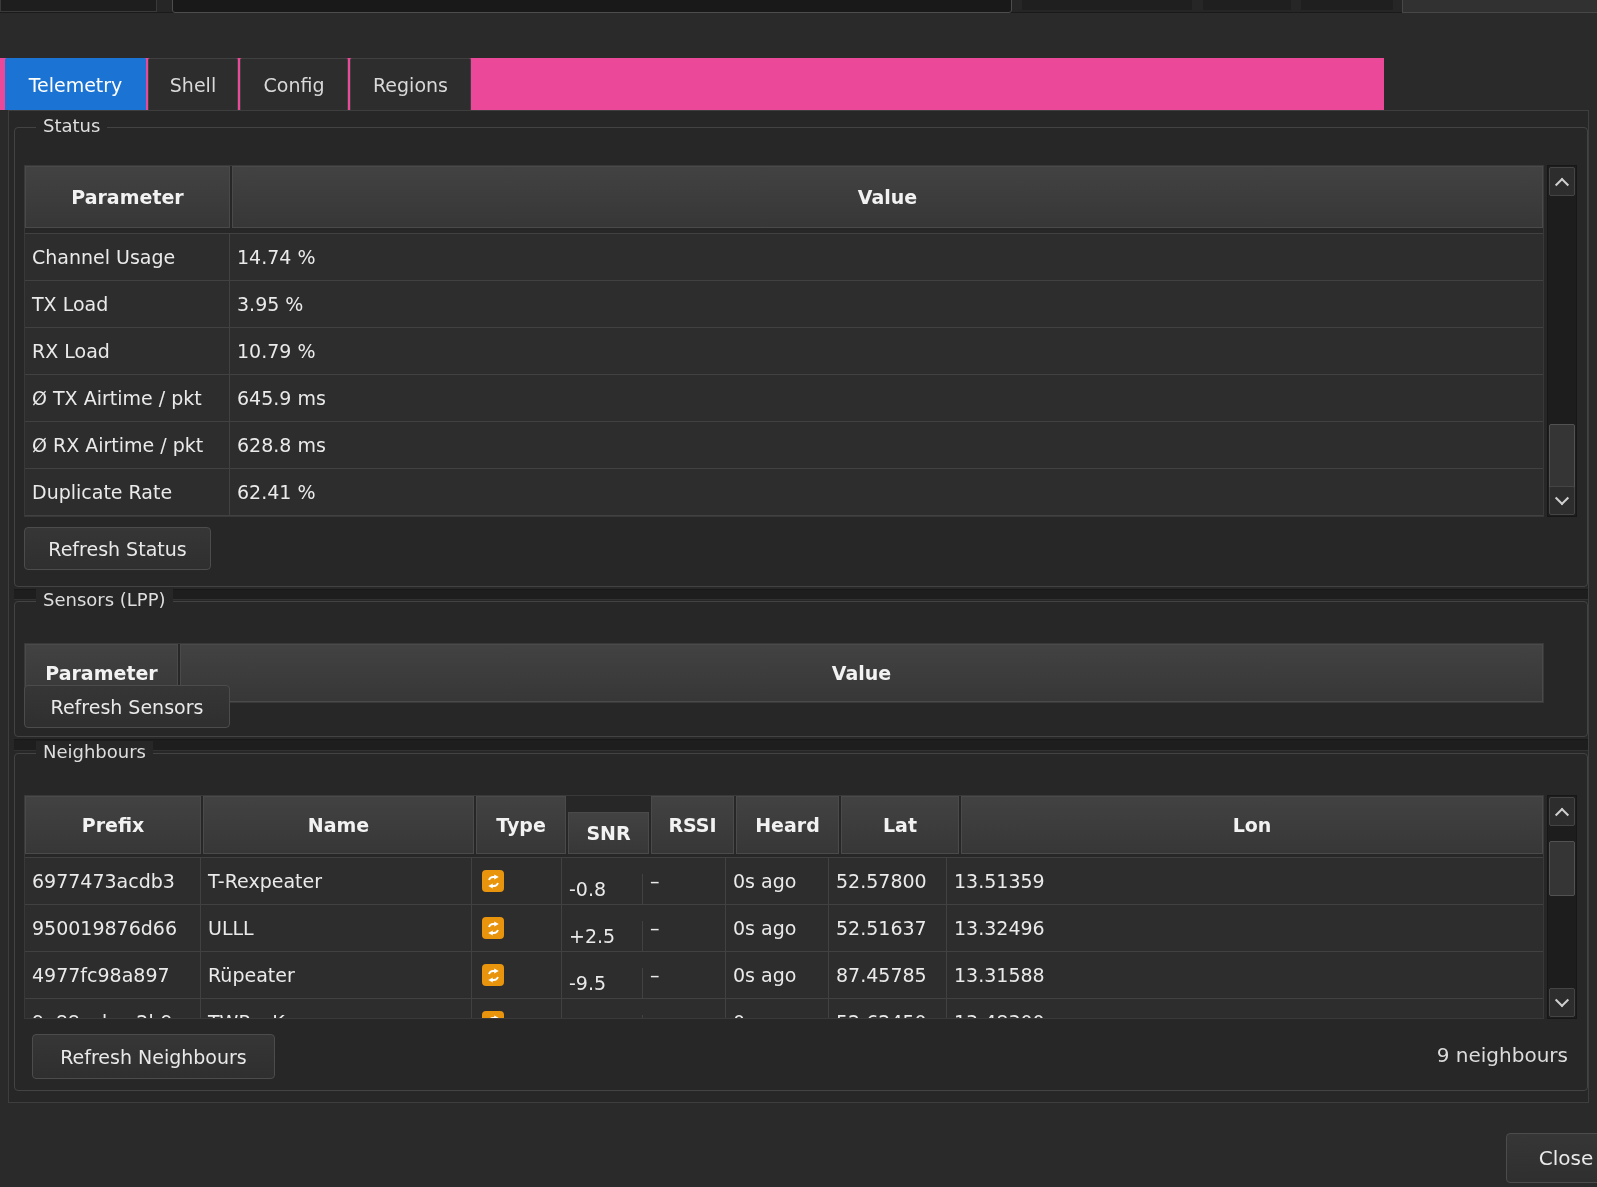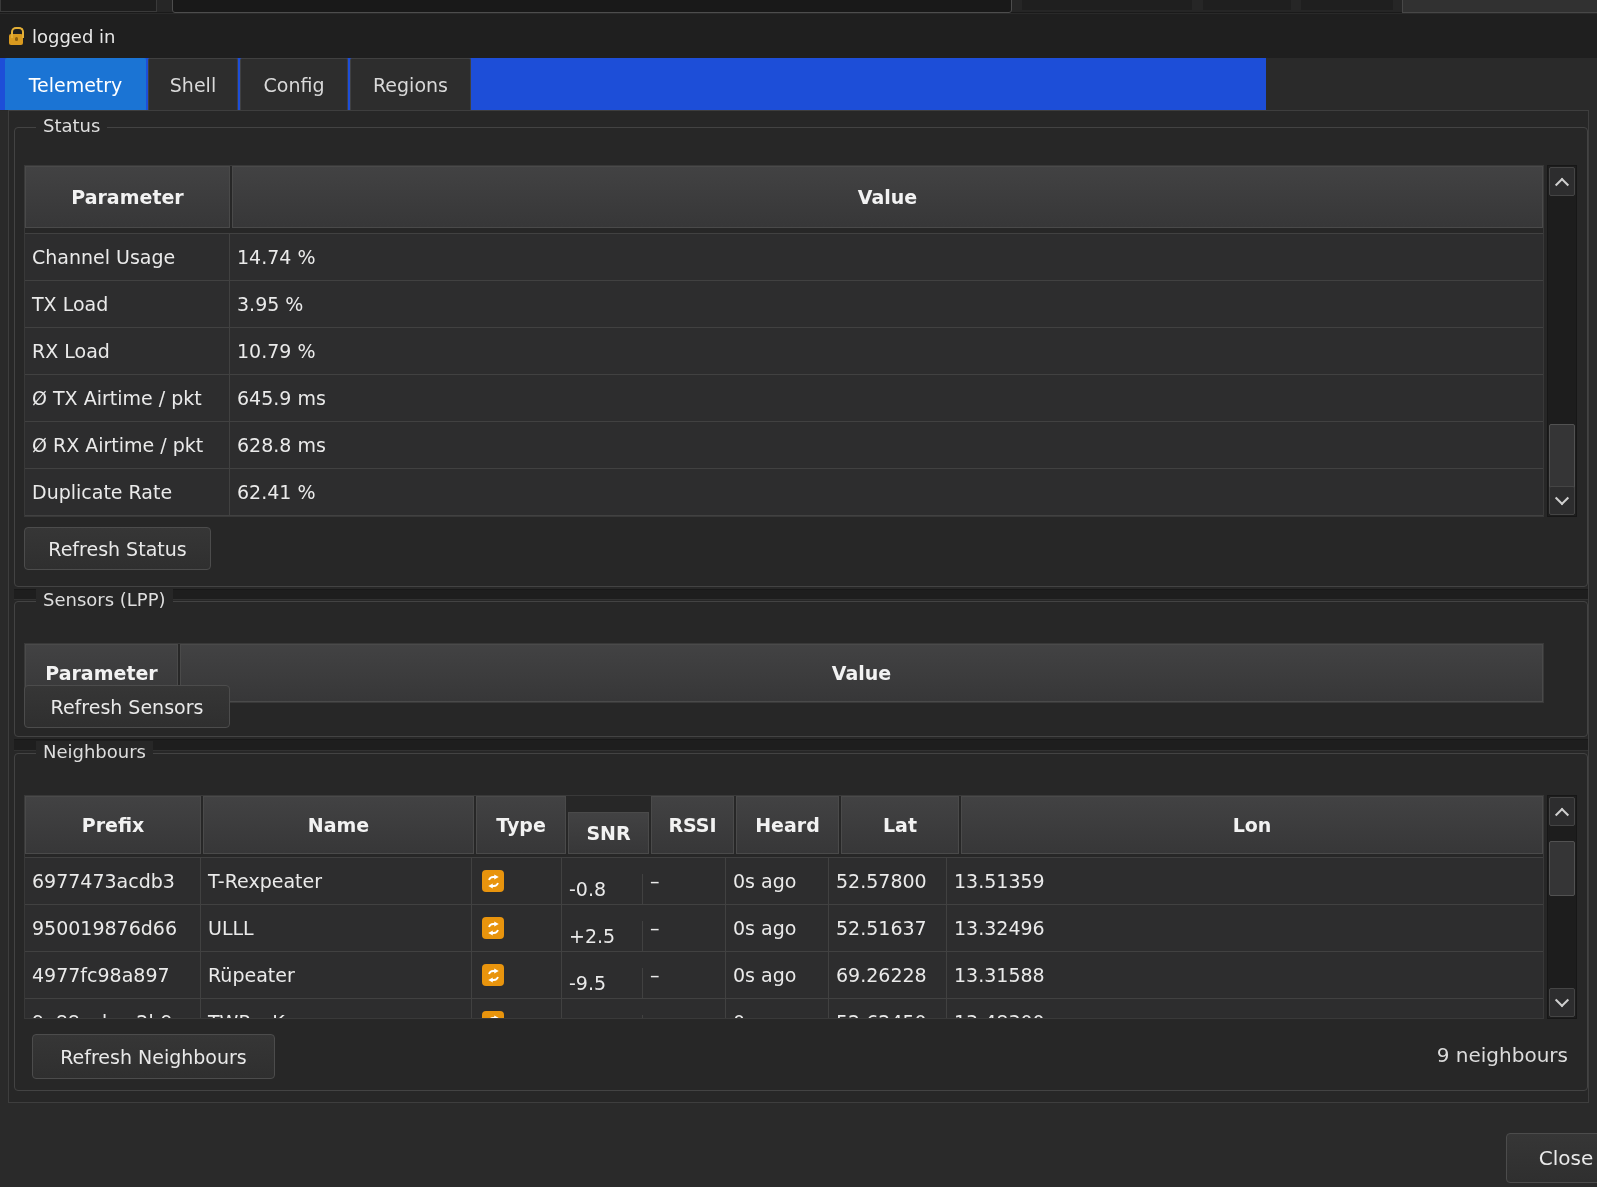--- a/index.html
+++ b/index.html
@@ -18,21 +18,21 @@
   .tw6 { left:1402px; width:196px; height:17px; background:#313131; border:1px solid #474747; }
 
   
   .logged-row { position:absolute; left:0; top:14px; width:1597px; height:44px; background:#1f1f1f; display:flex; align-items:center; padding-left:9px; }
   .lock { position:relative; width:14px; height:11px; background:#d99a1f; border-radius:2px; margin-top:7px; margin-right:9px; }
   .lock::before { content:""; position:absolute; top:-7px; left:2px; width:9px; height:9px; border:2.5px solid #e3af37; border-bottom:none; border-radius:5px 5px 0 0; }
   .lock::after { content:""; position:absolute; top:3px; left:5.5px; width:3px; height:4px; background:#8a5f10; border-radius:2px; }
   .logged-text { font-size:18px; color:#e8e8e8; }
 
   
-  .tabbar { position:absolute; left:0; top:58px; width:1266px; height:52px; background:#1d4ed8; }
+  .tabbar { position:absolute; left:0; top:58px; width:1384px; height:52px; background:#ec4899; }
   .tab { position:absolute; top:0; height:52px; display:flex; align-items:center; justify-content:center;
          background:#2d2d2d; border:1px solid #404040; border-bottom:none; border-radius:2px 2px 0 0;
          font-size:19px; color:#d9d9d9; }
   .tab.active { background:#1b74d4; border-color:#1b74d4; color:#ffffff; z-index:3; }
   .tab-telemetry { left:5px;   width:141px; }
   .tab-shell     { left:148px; width:90px;  }
   .tab-config    { left:240px; width:108px; }
   .tab-regions   { left:350px; width:121px; }
 
   
@@ -116,24 +116,20 @@
 
   <div class="top-strip">
     <div class="tw tw1"></div>
     <div class="tw tw-input"></div>
     <div class="tw tw3"></div>
     <div class="tw tw4"></div>
     <div class="tw tw5"></div>
     <div class="tw tw6"></div>
   </div>
 
-  <div class="logged-row">
-    <span class="lock"></span>
-    <span class="logged-text">logged in</span>
-  </div>
 
   <div class="tabbar">
     <div class="tab tab-telemetry active">Telemetry</div>
     <div class="tab tab-shell">Shell</div>
     <div class="tab tab-config">Config</div>
     <div class="tab tab-regions">Regions</div>
   </div>
 
   <div class="pane"></div>
 
@@ -266,21 +262,21 @@
               <path d="M4 8 A6 6 0 0 1 10 4 H12" fill="none" stroke="#fff" stroke-width="2.4"></path>
               <polygon points="11,0.6 11,7.4 17,4" fill="#fff"></polygon>
               <path d="M16 12 A6 6 0 0 1 10 16 H8" fill="none" stroke="#fff" stroke-width="2.4"></path>
               <polygon points="9,12.6 9,19.4 3,16" fill="#fff"></polygon>
             </svg>
           </span>
         </div>
         <div class="cell c3">-9.5</div>
         <div class="cell c4">–</div>
         <div class="cell c5">0s ago</div>
-        <div class="cell c6">69.26228</div>
+        <div class="cell c6">87.45785</div>
         <div class="cell c7">13.31588</div>
       </div>
 
       <div class="row">
         <div class="cell c0">9e88ecbec2b9</div>
         <div class="cell c1">TWRu_Karow</div>
         <div class="cell c2">
           <span class="type-icon">
             <svg width="15" height="15" viewBox="0 0 20 20">
               <path d="M4 8 A6 6 0 0 1 10 4 H12" fill="none" stroke="#fff" stroke-width="2.4"></path>

